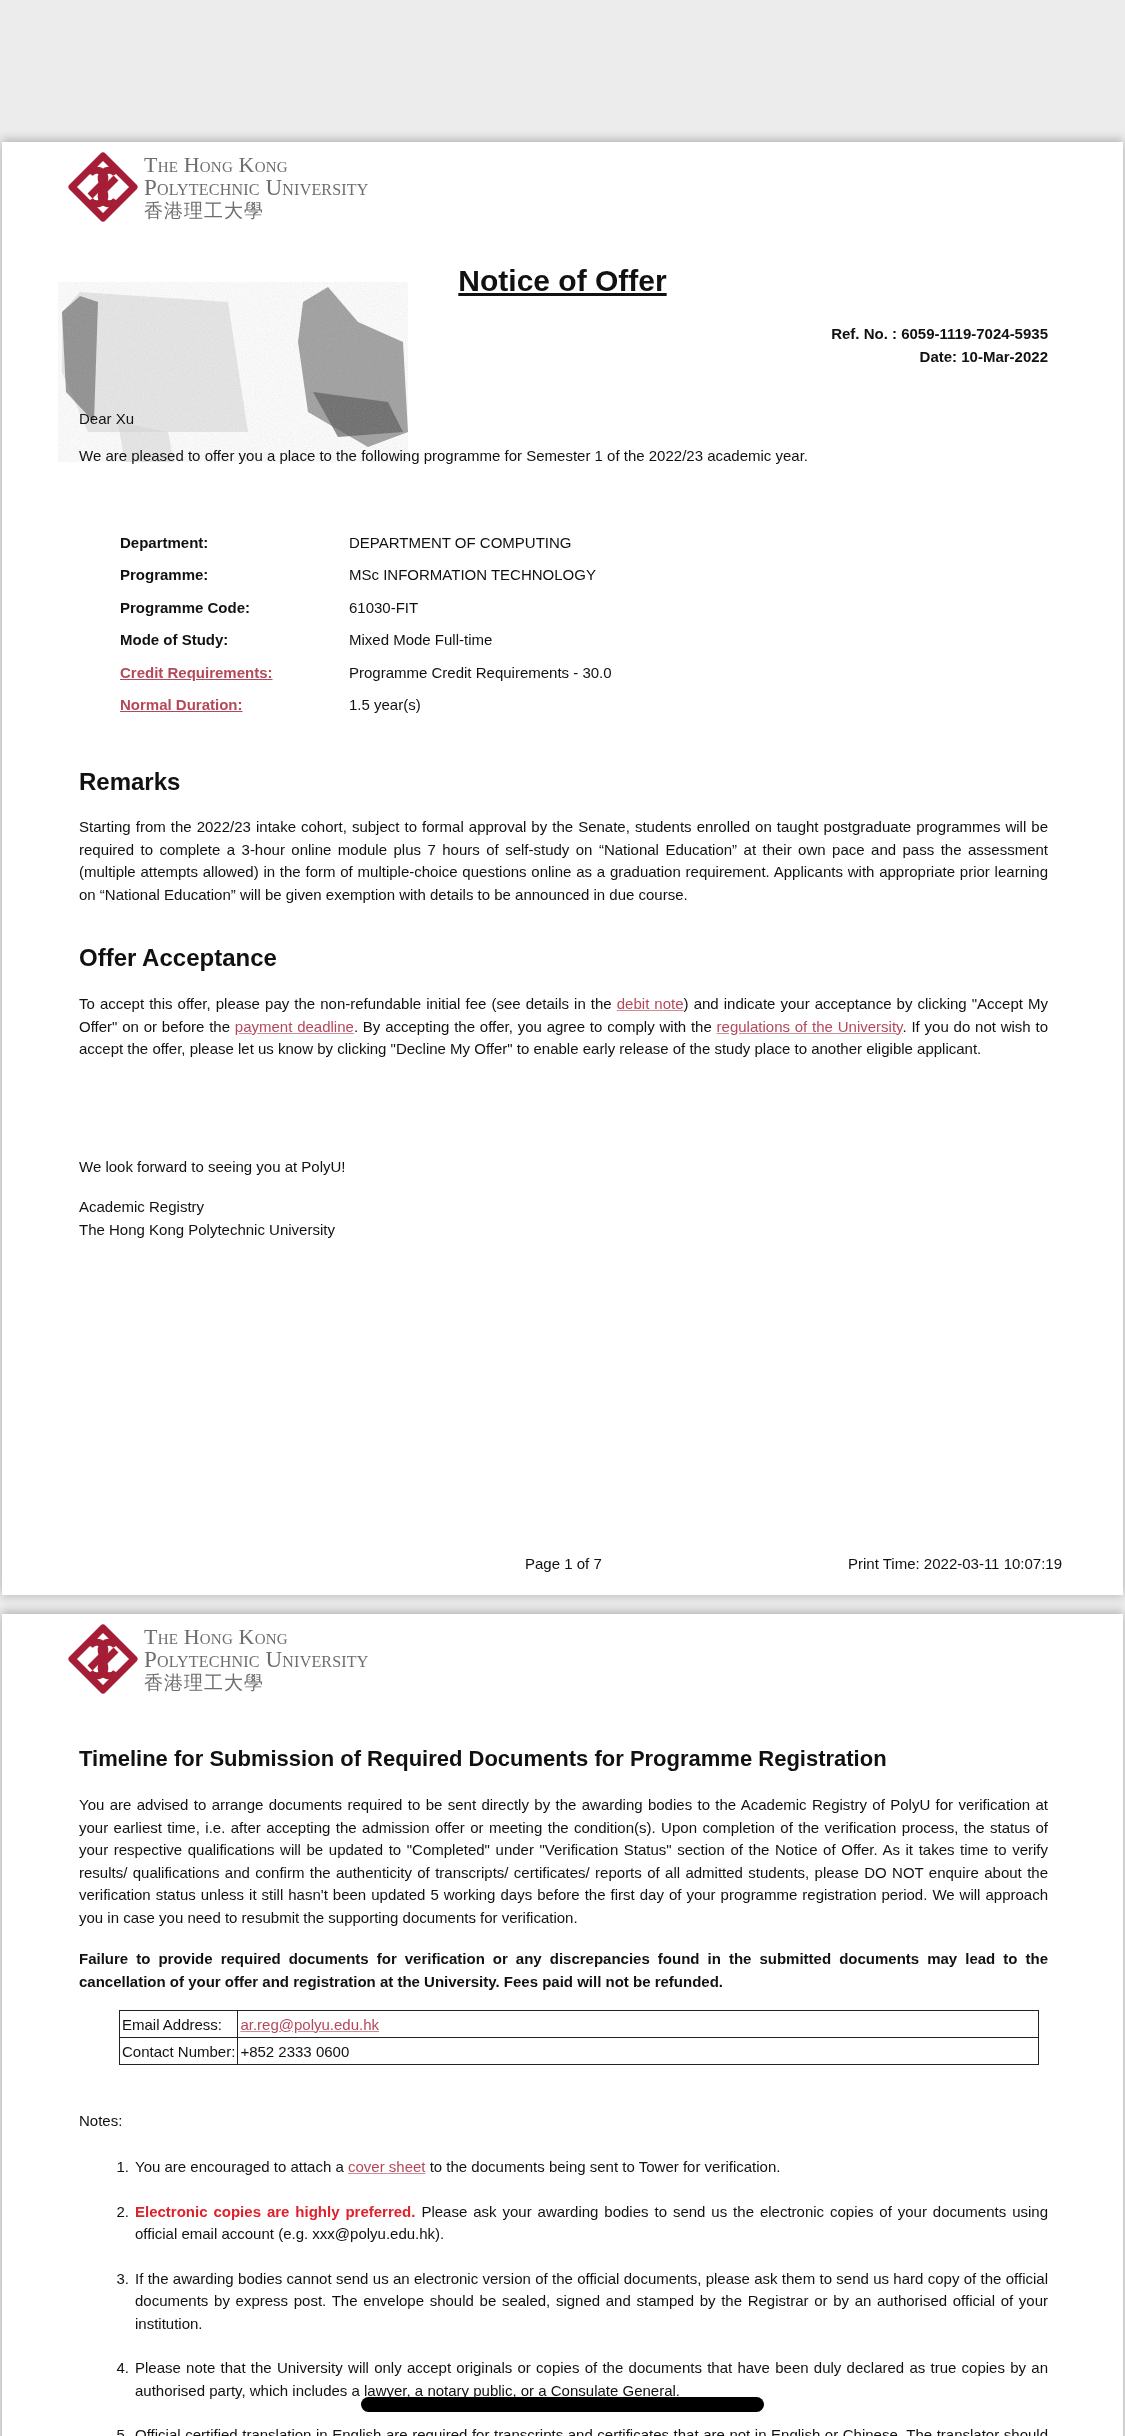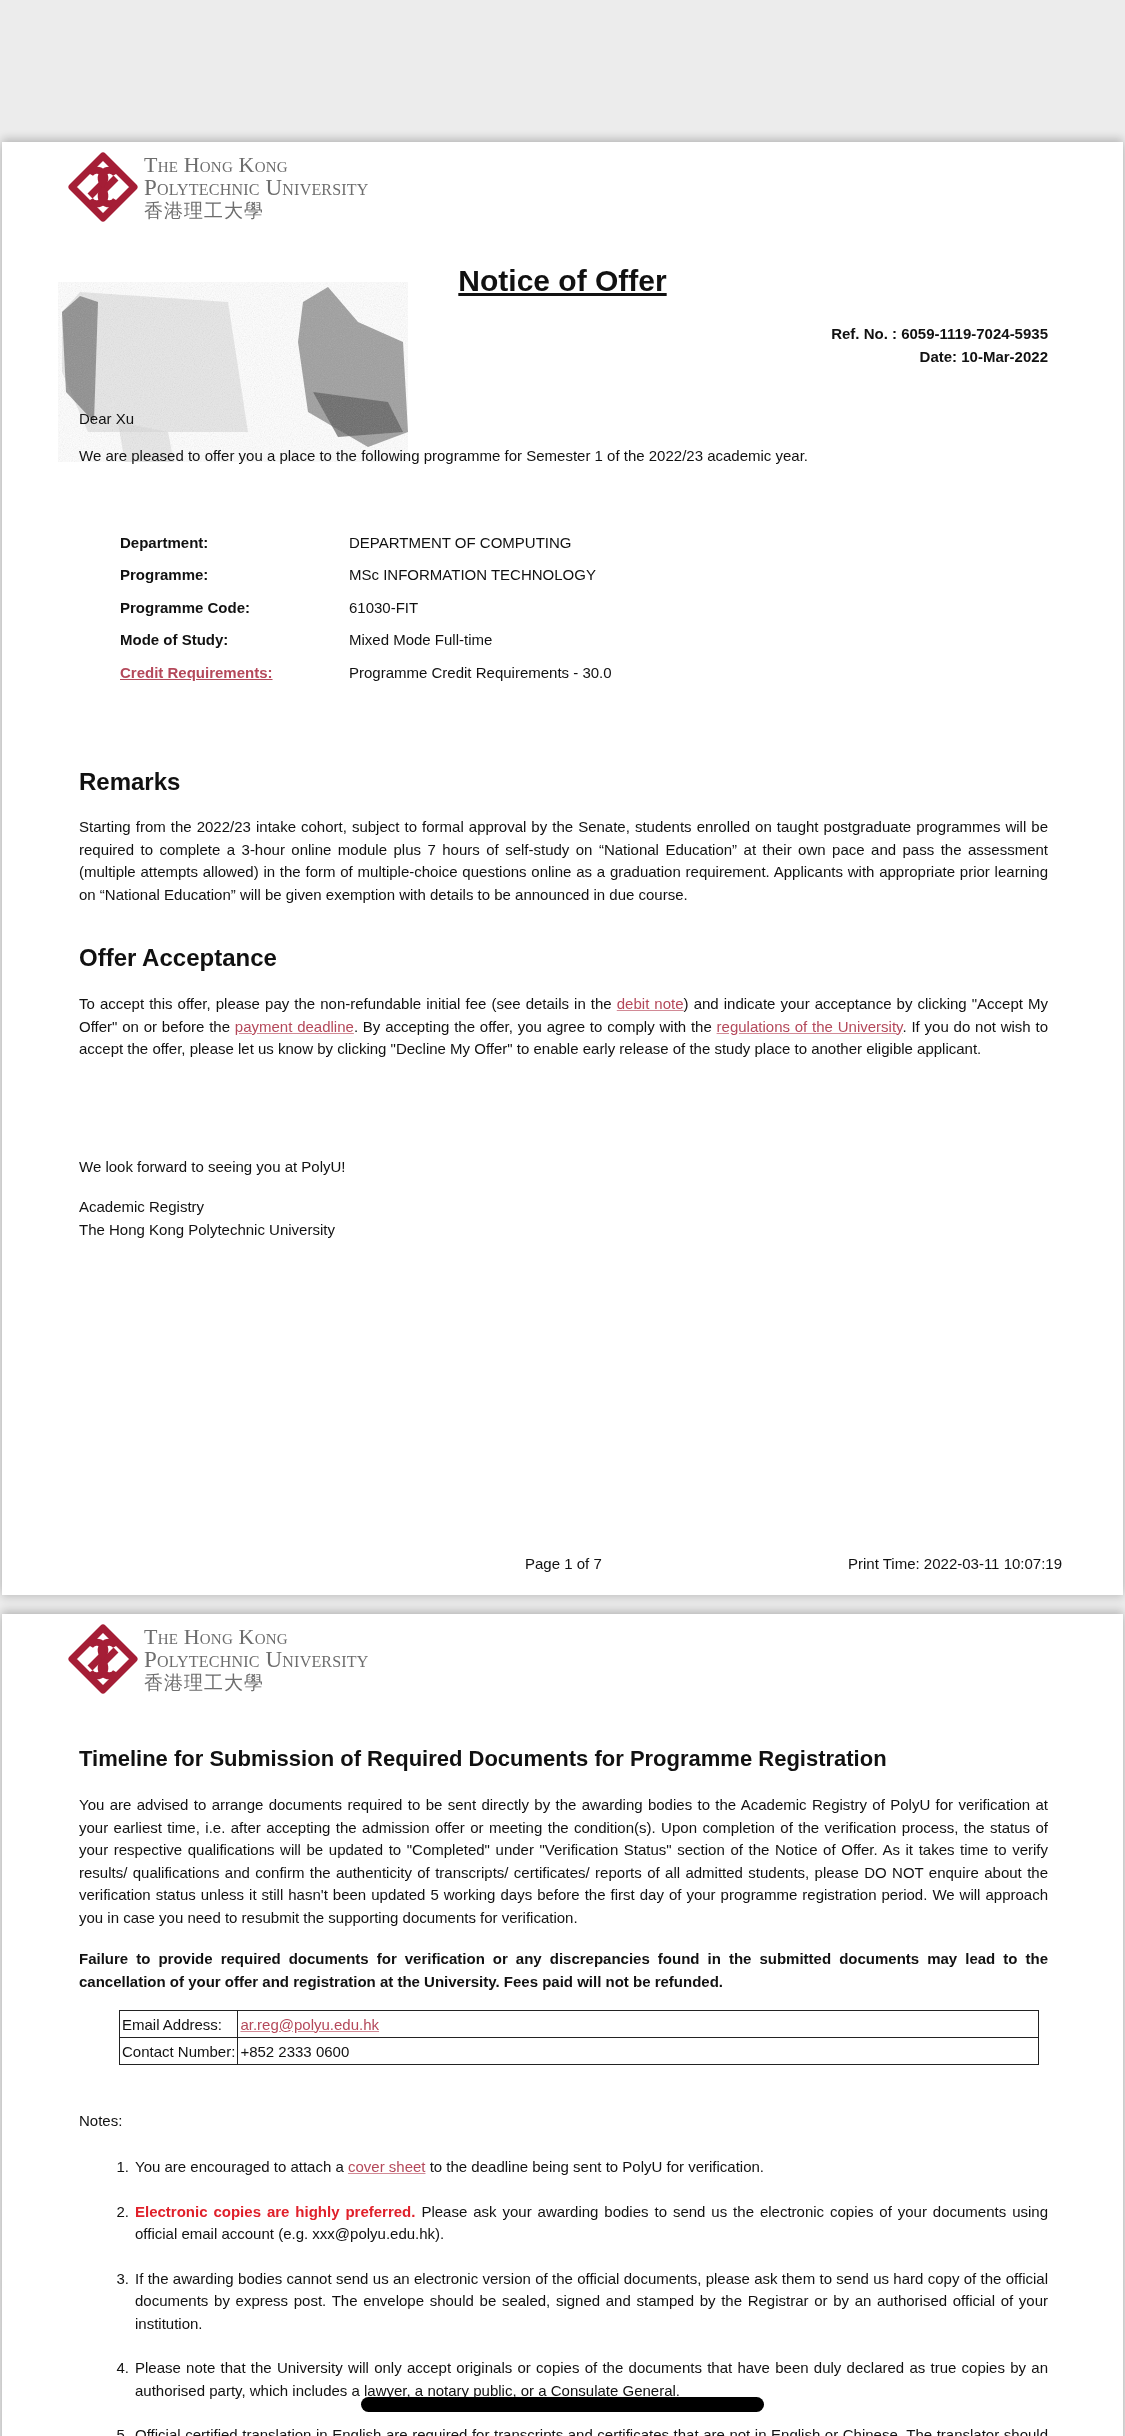--- a/index.html
+++ b/index.html
@@ -131,20 +131,24 @@
       <div>61030-FIT</div>
     </div>
     <div class="row">
       <div class="lbl">Mode of Study:</div>
       <div>Mixed Mode Full-time</div>
     </div>
     <div class="row">
       <div class="lbl red">Credit Requirements:</div>
       <div>Programme Credit Requirements - 30.0</div>
     </div>
+    <div class="row">
+      <div class="lbl red">Normal Duration:</div>
+      <div>1.5 year(s)</div>
+    </div>
   </div>
 
   <div class="h2" style="top:626px;">Remarks</div>
   <div class="p justify" style="top:674px;">Starting from the 2022/23 intake cohort, subject to formal approval by the Senate, students enrolled on taught postgraduate programmes will be required to complete a 3-hour online module plus 7 hours of self-study on “National Education” at their own pace and pass the assessment (multiple attempts allowed) in the form of multiple-choice questions online as a graduation requirement. Applicants with appropriate prior learning on “National Education” will be given exemption with details to be announced in due course.</div>
 
   <div class="h2" style="top:802px;">Offer Acceptance</div>
   <div class="p justify" style="top:851px;">
     <span>To accept this offer, please pay the non-refundable initial fee (see details in the </span><span class="link">debit note</span><span>) and indicate your acceptance by clicking "Accept My Offer" on or before the </span><span class="link">payment deadline</span><span>. By accepting the offer, you agree to comply with the </span><span class="link">regulations of the University</span><span>. If you do not wish to accept the offer, please let us know by clicking "Decline My Offer" to enable early release of the study place to another eligible applicant.</span>
   </div>
 
@@ -190,21 +194,21 @@
       <td>+852 2333 0600</td>
     </tr>
   </tbody>
     </table>
 
   <div class="p" style="top:496px;">Notes:</div>
 
   <ol class="notes">
     <li>
       <span class="num">1.</span>
-      <span class="txt"><span>You are encouraged to attach a </span><span class="link">cover sheet</span><span> to the deadline being sent to PolyU for verification.</span></span>
+      <span class="txt"><span>You are encouraged to attach a </span><span class="link">cover sheet</span><span> to the documents being sent to Tower for verification.</span></span>
     </li>
     <li>
       <span class="num">2.</span>
       <span class="txt"><span class="strong-red">Electronic copies are highly preferred.</span><span> Please ask your awarding bodies to send us the electronic copies of your documents using official email account (e.g. xxx@polyu.edu.hk).</span></span>
     </li>
     <li>
       <span class="num">3.</span>
       <span class="txt">If the awarding bodies cannot send us an electronic version of the official documents, please ask them to send us hard copy of the official documents by express post. The envelope should be sealed, signed and stamped by the Registrar or by an authorised official of your institution.</span>
     </li>
     <li>

